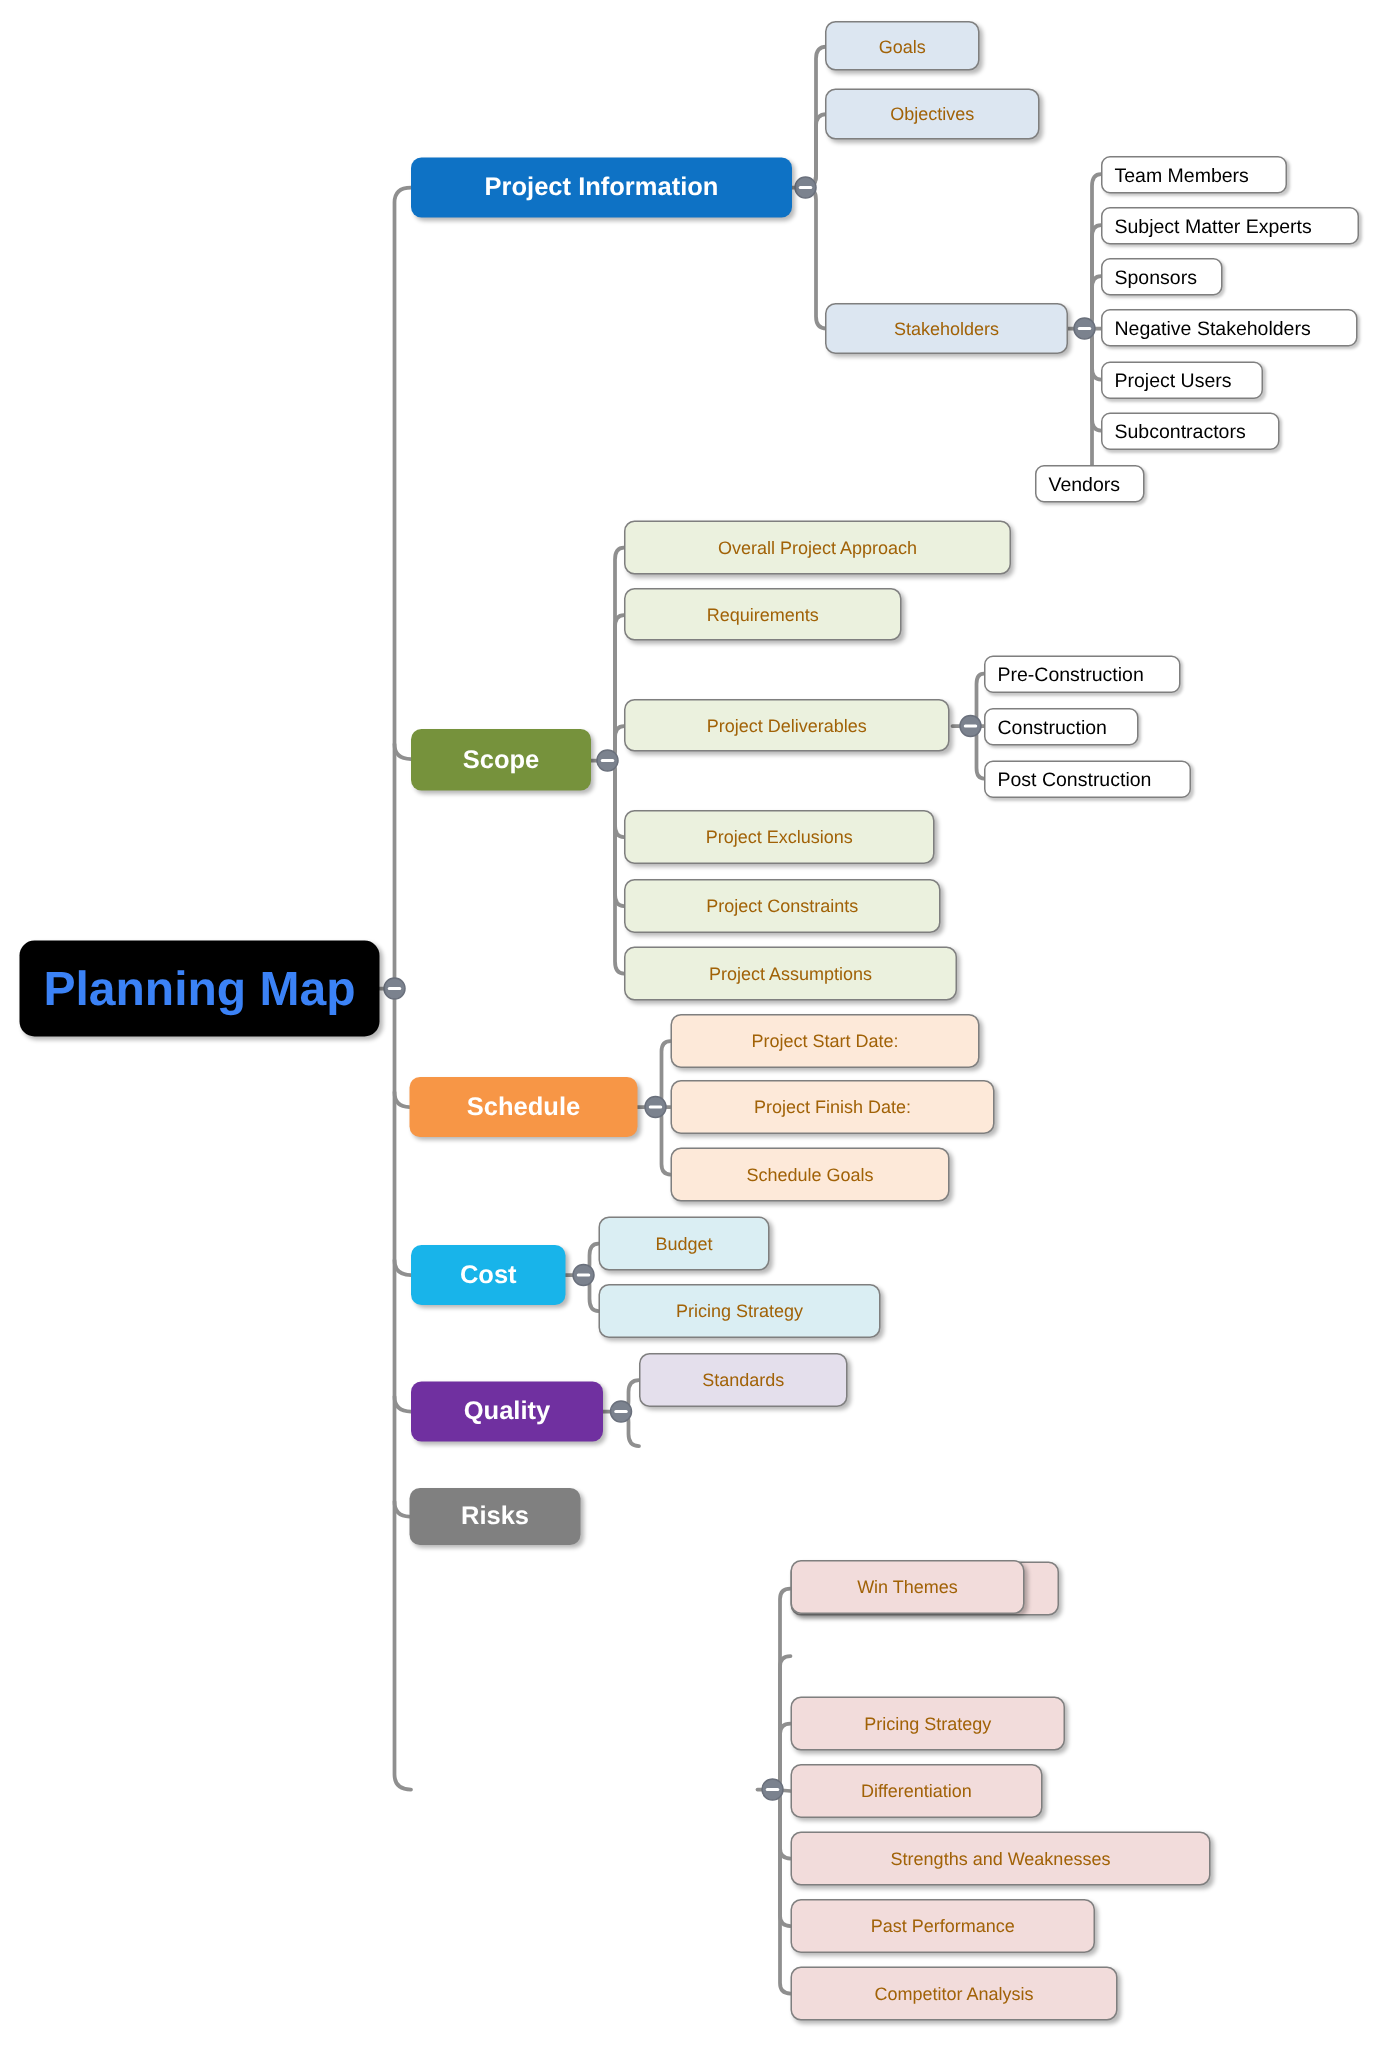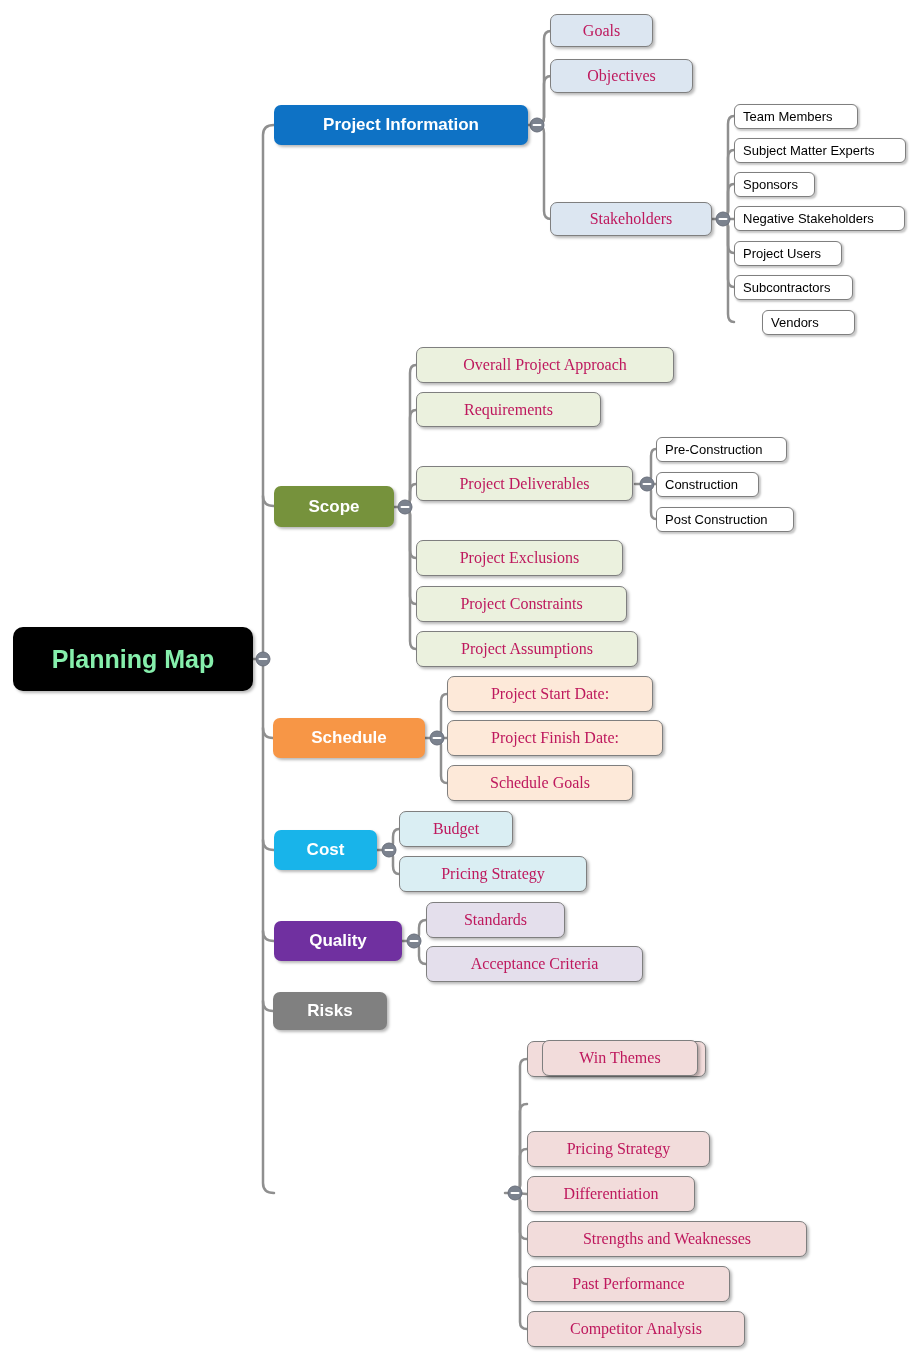--- a/index.html
+++ b/index.html
@@ -8,23 +8,23 @@
     font-family:"Liberation Sans",sans-serif;
   }
   svg.edges{position:absolute;left:0;top:0;width:923px;height:1364px;}
   svg.edges path{fill:none;stroke:var(--edge,#8F8F8F);stroke-width:2.5;stroke-linecap:round;}
   svg.edges circle{fill:var(--control-bg,#7B828E);stroke:#6A707C;stroke-width:1;}
   svg.edges line{stroke:#ffffff;stroke-width:2;stroke-linecap:round;}
   .node{
     position:absolute;box-sizing:border-box;display:flex;align-items:center;justify-content:center;
     border-radius:7px;box-shadow:2px 2px 3px rgba(0,0,0,.28);white-space:nowrap;
   }
-  .root{color:#86efac;font-weight:bold;font-size:25px;border-radius:10px;}
+  .root{color:#3b82f6;font-weight:bold;font-size:32px;border-radius:10px;}
   .branch{color:#fff;font-weight:bold;font-size:17px;}
-  .child{border:1.6px solid var(--node-border,#7F7F7F);font-size:16px;color:#be185d;font-family:Liberation Serif, serif;}
+  .child{border:1.6px solid var(--node-border,#7F7F7F);font-size:12px;color:#a16207;}
   .leaf{
     border:1.5px solid var(--node-border,#7F7F7F);font-size:13px;color:#000;border-radius:6px;
     justify-content:flex-start;padding-left:8px;background:var(--leaf-bg,#fff);
     box-shadow:1.5px 1.5px 2px rgba(0,0,0,.22);
   }
 </style>
 </head>
 <body>
 
 <div class="canvas">
@@ -132,21 +132,21 @@
   <div class="node branch" style="left: 274px; top: 105px; width: 254px; height: 40px; background: rgb(14, 114, 197);">Project Information</div>
   <div class="node child" style="left: 550px; top: 14px; width: 103px; height: 33px; background: rgb(220, 230, 241);">Goals</div>
   <div class="node child" style="left: 550px; top: 59px; width: 143px; height: 34px; background: rgb(220, 230, 241);">Objectives</div>
   <div class="node child" style="left: 550px; top: 202px; width: 162px; height: 34px; background: rgb(220, 230, 241); text-align: right;">Stakeholders</div>
   <div class="node leaf" style="left:734px;top:104px;width:124px;height:25px;">Team Members</div>
   <div class="node leaf" style="left:734px;top:138px;width:172px;height:25px;">Subject Matter Experts</div>
   <div class="node leaf" style="left:734px;top:172px;width:81px;height:25px;">Sponsors</div>
   <div class="node leaf" style="left:734px;top:206px;width:171px;height:25px;">Negative Stakeholders</div>
   <div class="node leaf" style="left:734px;top:241px;width:108px;height:25px;">Project Users</div>
   <div class="node leaf" style="left:734px;top:275px;width:119px;height:25px;">Subcontractors</div>
-  <div class="node leaf" style="left:762px;top:310px;width:93px;height:25px;text-align:right;">Vendors</div>
+  <div class="node leaf" style="left:690px;top:310px;width:73px;height:25px;text-align:right;">Vendors</div>
 
   <div class="node branch" style="left: 274px; top: 486px; width: 120px; height: 41px; background: rgb(118, 146, 60);">Scope</div>
   <div class="node child" style="left: 416px; top: 347px; width: 258px; height: 36px; background: rgb(235, 241, 222);">Overall Project Approach</div>
   <div class="node child" style="left: 416px; top: 392px; width: 185px; height: 35px; background: rgb(235, 241, 222);">Requirements</div>
   <div class="node child" style="left: 416px; top: 466px; width: 217px; height: 35px; background: rgb(235, 241, 222);">Project Deliverables</div>
   <div class="node leaf" style="left:656px;top:437px;width:131px;height:25px;">Pre-Construction</div>
   <div class="node leaf" style="left:656px;top:472px;width:103px;height:25px;">Construction</div>
   <div class="node leaf" style="left:656px;top:507px;width:138px;height:25px;">Post Construction</div>
   <div class="node child" style="left: 416px; top: 540px; width: 207px; height: 36px; background: rgb(235, 241, 222);">Project Exclusions</div>
   <div class="node child" style="left: 416px; top: 586px; width: 211px; height: 36px; background: rgb(235, 241, 222);">Project Constraints</div>
@@ -156,25 +156,24 @@
   <div class="node child" style="left: 447px; top: 676px; width: 206px; height: 36px; background: rgb(253, 233, 217);">Project Start Date:</div>
   <div class="node child" style="left: 447px; top: 720px; width: 216px; height: 36px; background: rgb(253, 233, 217);">Project Finish Date:</div>
   <div class="node child" style="left: 447px; top: 765px; width: 186px; height: 36px; background: rgb(253, 233, 217);">Schedule Goals</div>
 
   <div class="node branch" style="left: 274px; top: 830px; width: 103px; height: 40px; background: rgb(24, 180, 234);">Cost</div>
   <div class="node child" style="left: 399px; top: 811px; width: 114px; height: 36px; background: rgb(218, 238, 243); text-align: center;">Budget</div>
   <div class="node child" style="left: 399px; top: 856px; width: 188px; height: 36px; background: rgb(218, 238, 243);">Pricing Strategy</div>
 
   <div class="node branch" style="left: 274px; top: 921px; width: 128px; height: 40px; background: rgb(112, 48, 160);">Quality</div>
   <div class="node child" style="left: 426px; top: 902px; width: 139px; height: 36px; background: rgb(228, 223, 236);">Standards</div>
-  <div class="node child" style="left: 426px; top: 946px; width: 217px; height: 36px; background: rgb(228, 223, 236);">Acceptance Criteria</div>
 
   <div class="node branch" style="left: 273px; top: 992px; width: 114px; height: 38px; background: rgb(128, 128, 128);">Risks</div>
 
   <div class="node child" style="left: 527px; top: 1041px; width: 179px; height: 36px; background: rgb(242, 220, 219);">Strategy to Win</div>
-  <div class="node child" style="left: 527px; top: 1040px; width: 156px; height: 36px; background: rgb(242, 220, 219); margin-left: 15px;">Win Themes</div>
+  <div class="node child" style="left: 527px; top: 1040px; width: 156px; height: 36px; background: rgb(242, 220, 219);">Win Themes</div>
   <div class="node child" style="left: 527px; top: 1131px; width: 183px; height: 36px; background: rgb(242, 220, 219);">Pricing Strategy</div>
   <div class="node child" style="left: 527px; top: 1176px; width: 168px; height: 36px; background: rgb(242, 220, 219);">Differentiation</div>
   <div class="node child" style="left: 527px; top: 1221px; width: 280px; height: 36px; background: rgb(242, 220, 219);">Strengths and Weaknesses</div>
   <div class="node child" style="left: 527px; top: 1266px; width: 203px; height: 36px; background: rgb(242, 220, 219);">Past Performance</div>
   <div class="node child" style="left: 527px; top: 1311px; width: 218px; height: 36px; background: rgb(242, 220, 219);">Competitor Analysis</div>
 
 </div>
 
 </body></html>

